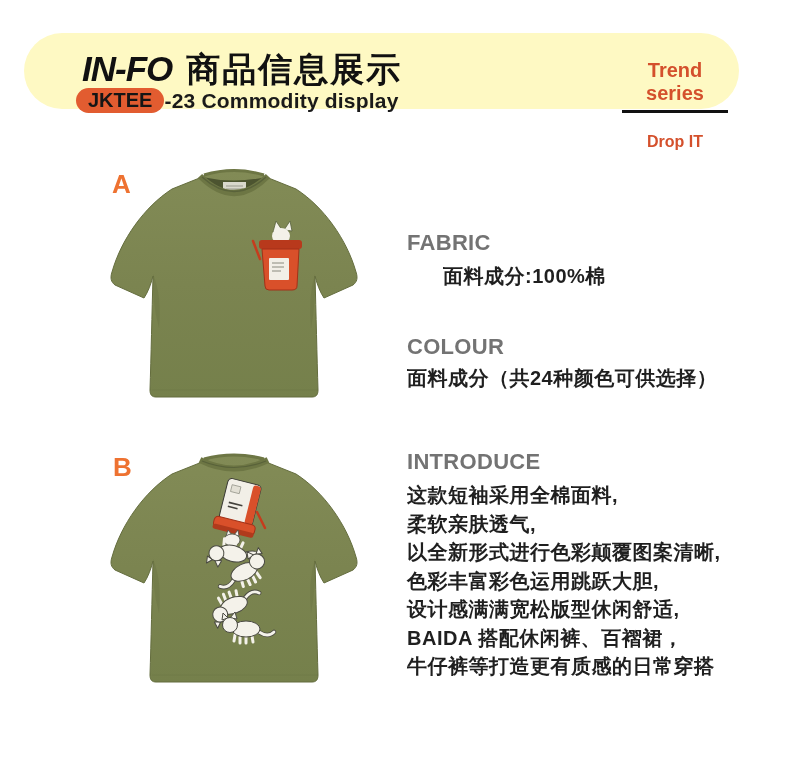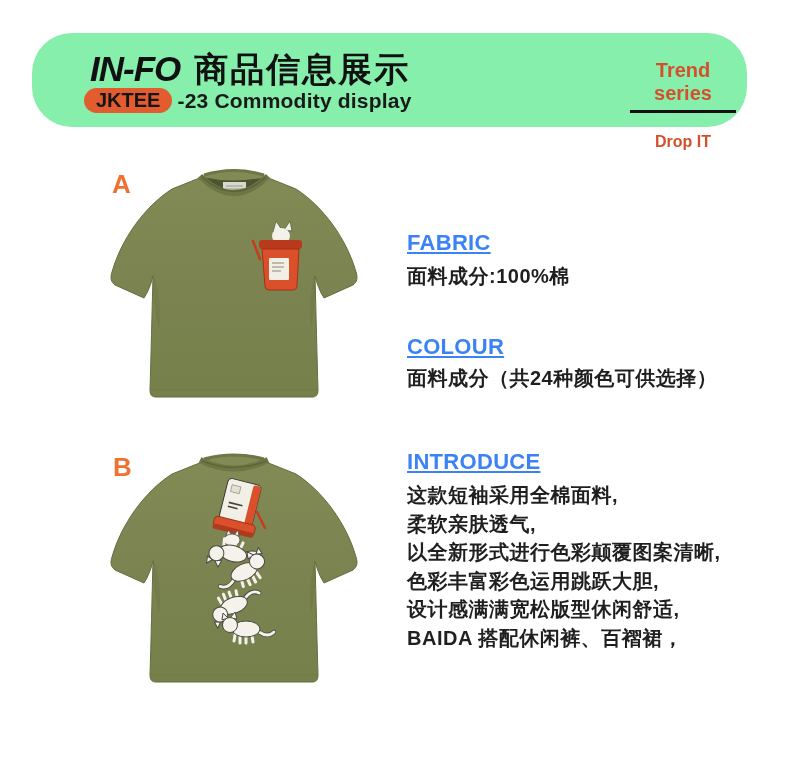--- a/index.html
+++ b/index.html
@@ -1,49 +1,49 @@
 <!DOCTYPE html>
 <html><head>
 <meta charset="utf-8">
 <style>
   html,body{margin:0;padding:0;background:#ffffff;}
   .page{position:relative;width:790px;height:771px;background:#ffffff;overflow:hidden;
         font-family:"Liberation Sans","DejaVu Sans",sans-serif;color:#1f1f1f;}
 
   
-  .header-card{position:absolute;left:32px;top:33px;width:715px;height:94px;
-               background:#86efac;border-radius:40px;}
+  .header-card{position:absolute;left:24px;top:33px;width:715px;height:76px;
+               background:#fef9c3;border-radius:40px;}
   .logo-row{position:absolute;left:58px;top:14px;display:flex;align-items:baseline;gap:14px;white-space:nowrap;}
   .logo{font-size:35px;font-weight:900;font-style:italic;letter-spacing:-1px;color:#111;}
   .title-cn{font-size:34px;font-weight:900;color:#111;letter-spacing:2px;}
-  .badge-row{position:absolute;left:52px;top:55px;display:flex;align-items:center;gap:5px;white-space:nowrap;}
+  .badge-row{position:absolute;left:52px;top:55px;display:flex;align-items:center;white-space:nowrap;}
   .badge{display:inline-block;background:#e25c30;color:#151515;font-weight:800;font-size:20px;
          line-height:25px;padding:0 12px;border-radius:14px;}
   .subtitle{font-size:21px;font-weight:700;color:#1a1a1a;letter-spacing:0.2px;}
   .trend{position:absolute;left:598px;top:26px;width:106px;text-align:center;}
   .trend-top{font-size:20px;font-weight:800;color:#d4502c;padding-bottom:5px;
              border-bottom:3px solid #111;}
   .trend-bottom{font-size:16px;font-weight:800;color:#d4502c;margin-top:20px;}
 
   
   .variant-label{position:absolute;font-size:26px;font-weight:800;color:#ee7231;}
   .label-a{left:112px;top:169px;}
   .label-b{left:113px;top:452px;}
 
   
   .shirt{position:absolute;}
   .shirt-a{left:106px;top:162px;width:258px;height:242px;}
   .shirt-b{left:104px;top:447px;width:262px;height:240px;}
 
   
   .section{position:absolute;left:407px;}
-  .sec-heading{font-size:22px;font-weight:800;color:#3b82f6;letter-spacing:0.3px;text-decoration:underline;}
+  .sec-heading{font-size:22px;font-weight:800;color:#737373;letter-spacing:0.3px;}
   .sec-body{font-size:20px;font-weight:600;color:#1f1f1f;letter-spacing:0.5px;}
   .sec-fabric-h{top:230px;}
-  .sec-fabric-b{top:263px;}
+  .sec-fabric-b{top:263px;margin-left:36px;}
   .sec-colour-h{top:334px;}
   .sec-colour-b{top:365px;}
   .sec-intro-h{top:449px;}
   .sec-intro-b{top:481px;line-height:28.5px;}
 </style>
 </head>
 <body>
 
 <div class="page">
 
@@ -167,15 +167,16 @@
   </svg>
 
   <div class="section sec-heading sec-intro-h">INTRODUCE</div>
   <div class="section sec-body sec-intro-b">
     <div>这款短袖采用全棉面料,</div>
     <div>柔软亲肤透气,</div>
     <div>以全新形式进行色彩颠覆图案清晰,</div>
     <div>色彩丰富彩色运用跳跃大胆,</div>
     <div>设计感满满宽松版型休闲舒适,</div>
     <div>BAIDA 搭配休闲裤、百褶裙，</div>
+    <div>牛仔裤等打造更有质感的日常穿搭</div>
   </div>
 
 </div>
 
 </body></html>

